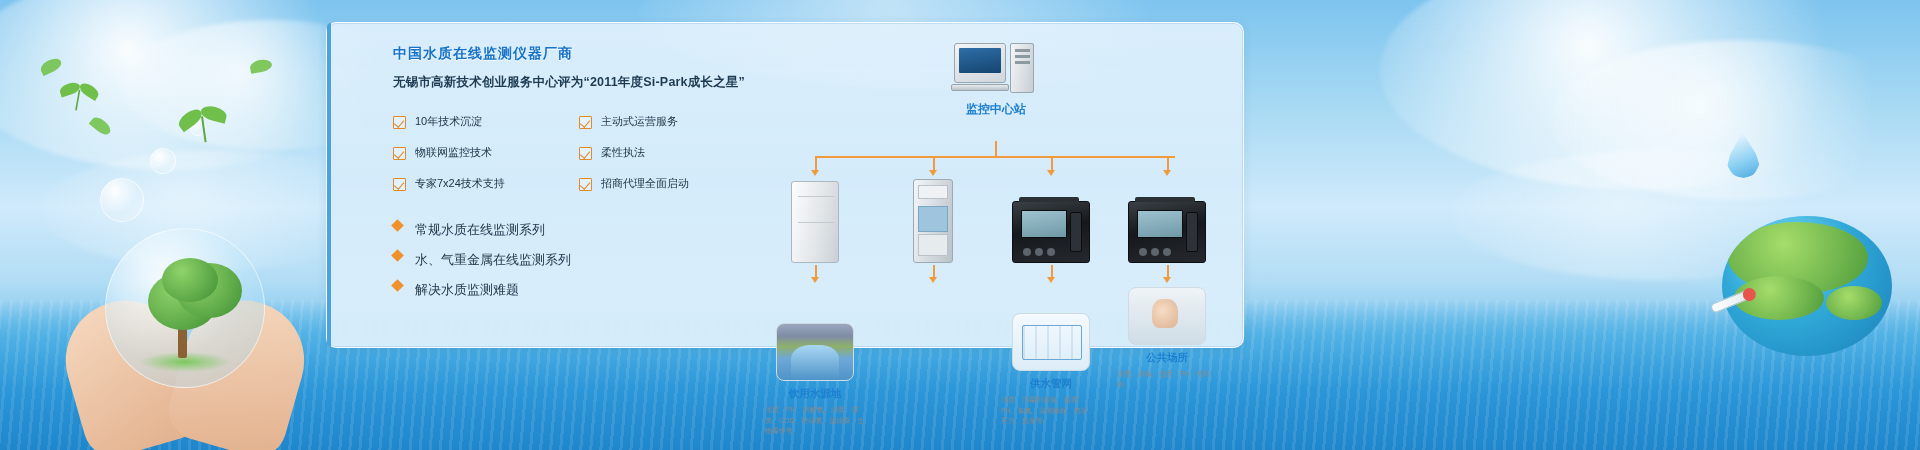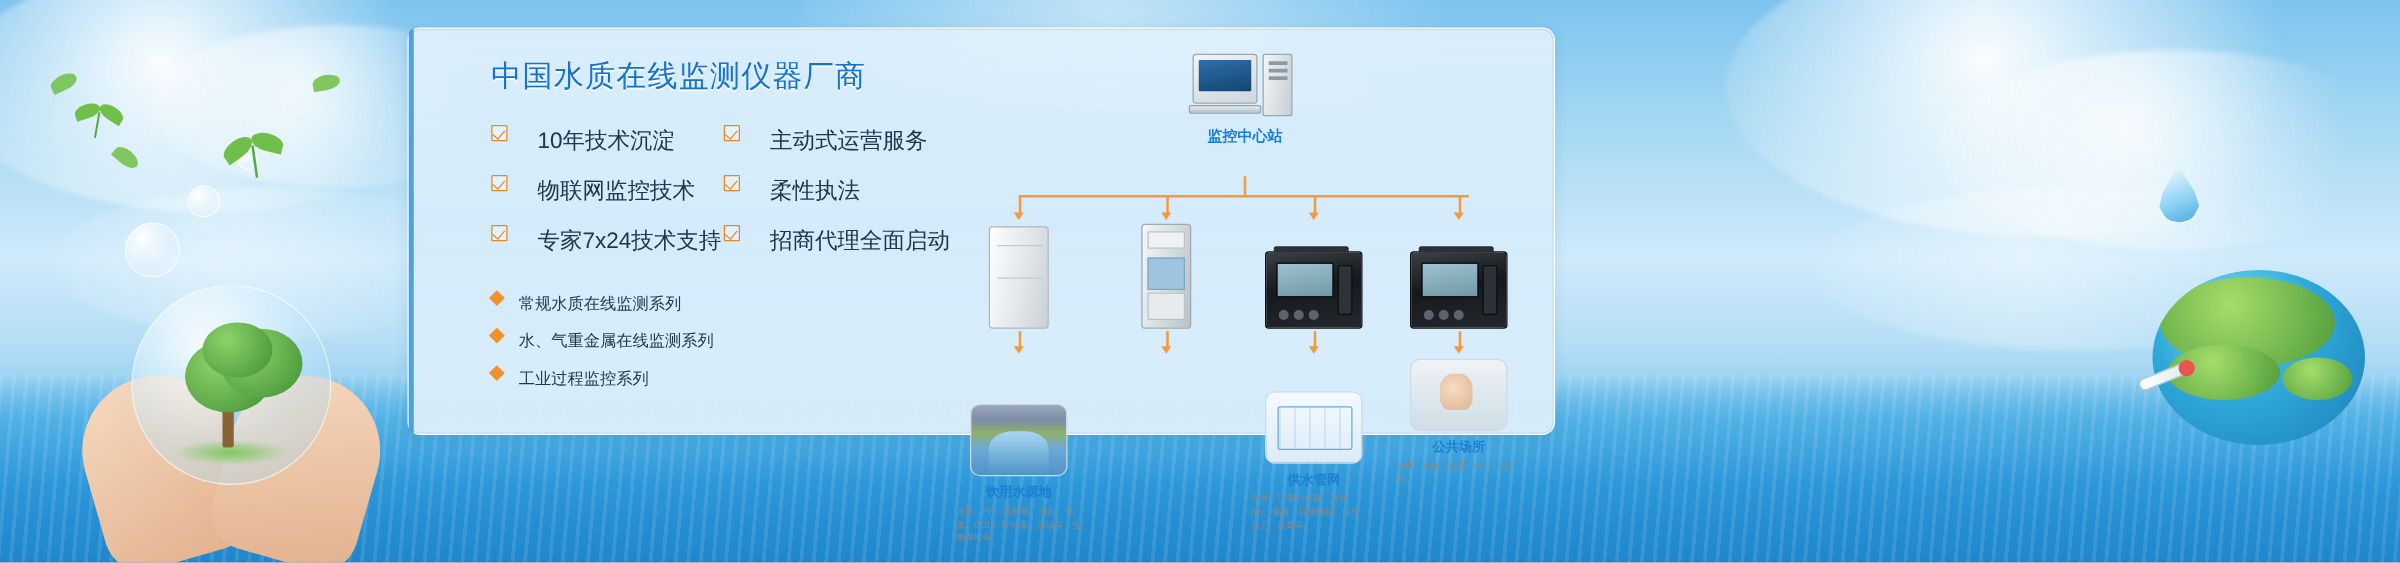--- a/index.html
+++ b/index.html
@@ -117,29 +117,29 @@
     border-radius:10px;
     background:linear-gradient(180deg,rgba(226,241,252,.90),rgba(213,235,250,.88) 55%,rgba(225,241,252,.92));
     border:1px solid rgba(255,255,255,.85);
     box-shadow:0 0 0 1px rgba(120,180,220,.30) inset, 0 2px 10px rgba(30,90,140,.12);
   }
   .panel .accent { position:absolute; left:0; top:0; bottom:0; width:4px; background:#4aa3e0; border-radius:10px 0 0 10px; }
 
   
   .left-col { position:absolute; left:66px; top:22px; width:370px; }
   .headline {
-    color:#1673c8; font-size:24px; font-weight:normal; letter-spacing:1px;
+    color:#1673c8; font-size:14px; font-weight:bold; letter-spacing:1px;
     text-shadow:0 1px 0 rgba(255,255,255,.8);
   }
   .subhead { margin-top:11px; color:#1d3b52; font-size:12.5px; font-weight:bold; letter-spacing:.2px; }
 
   .checks { margin-top:23px; display:flex; flex-wrap:wrap; width:372px; }
   .check-item {
-    width:50%; display:flex; align-items:flex-start; gap:24px;
-    font-size:18px; color:#20364a; margin-bottom:16px;
+    width:50%; display:flex; align-items:flex-end; gap:9px;
+    font-size:11px; color:#20364a; margin-bottom:16px;
   }
   .cbox {
     width:13px; height:13px; border:1.5px solid #e08a2a; border-radius:1px;
     position:relative; flex:0 0 auto; background:rgba(255,255,255,.35);
   }
   .cbox:after {
     content:""; position:absolute; left:2px; top:1px; width:5px; height:8px;
     border-right:1.6px solid #e08a2a; border-bottom:1.6px solid #e08a2a;
     transform:rotate(40deg);
   }
@@ -315,20 +315,21 @@
     <div class="land l2"></div>
     <div class="land l3"></div>
 </div>
 <div class="thermo"></div>
 
 <div class="panel">
   <div class="accent"></div>
 
   <div class="left-col">
     <div class="headline">中国水质在线监测仪器厂商</div>
+    <div class="subhead">无锡市高新技术创业服务中心评为“2011年度Si-Park成长之星”</div>
 
     <div class="checks">
       <div class="check-item">
         <span class="cbox"></span>
         <span>10年技术沉淀</span>
       </div>
       <div class="check-item">
         <span class="cbox"></span>
         <span>主动式运营服务</span>
       </div>
@@ -355,21 +356,21 @@
       <div class="bullet-item">
         <span class="diamond"></span>
         <span>常规水质在线监测系列</span>
       </div>
       <div class="bullet-item">
         <span class="diamond"></span>
         <span>水、气重金属在线监测系列</span>
       </div>
       <div class="bullet-item">
         <span class="diamond"></span>
-        <span>工业过程监控系列</span>
+        <span>解决水质监测难题</span>
       </div>
     </div>
   </div>
 
   <div class="diagram">
 
     <div class="center-station">
       <div class="pc">
         <div class="monitor">
             <div class="screen"></div>

